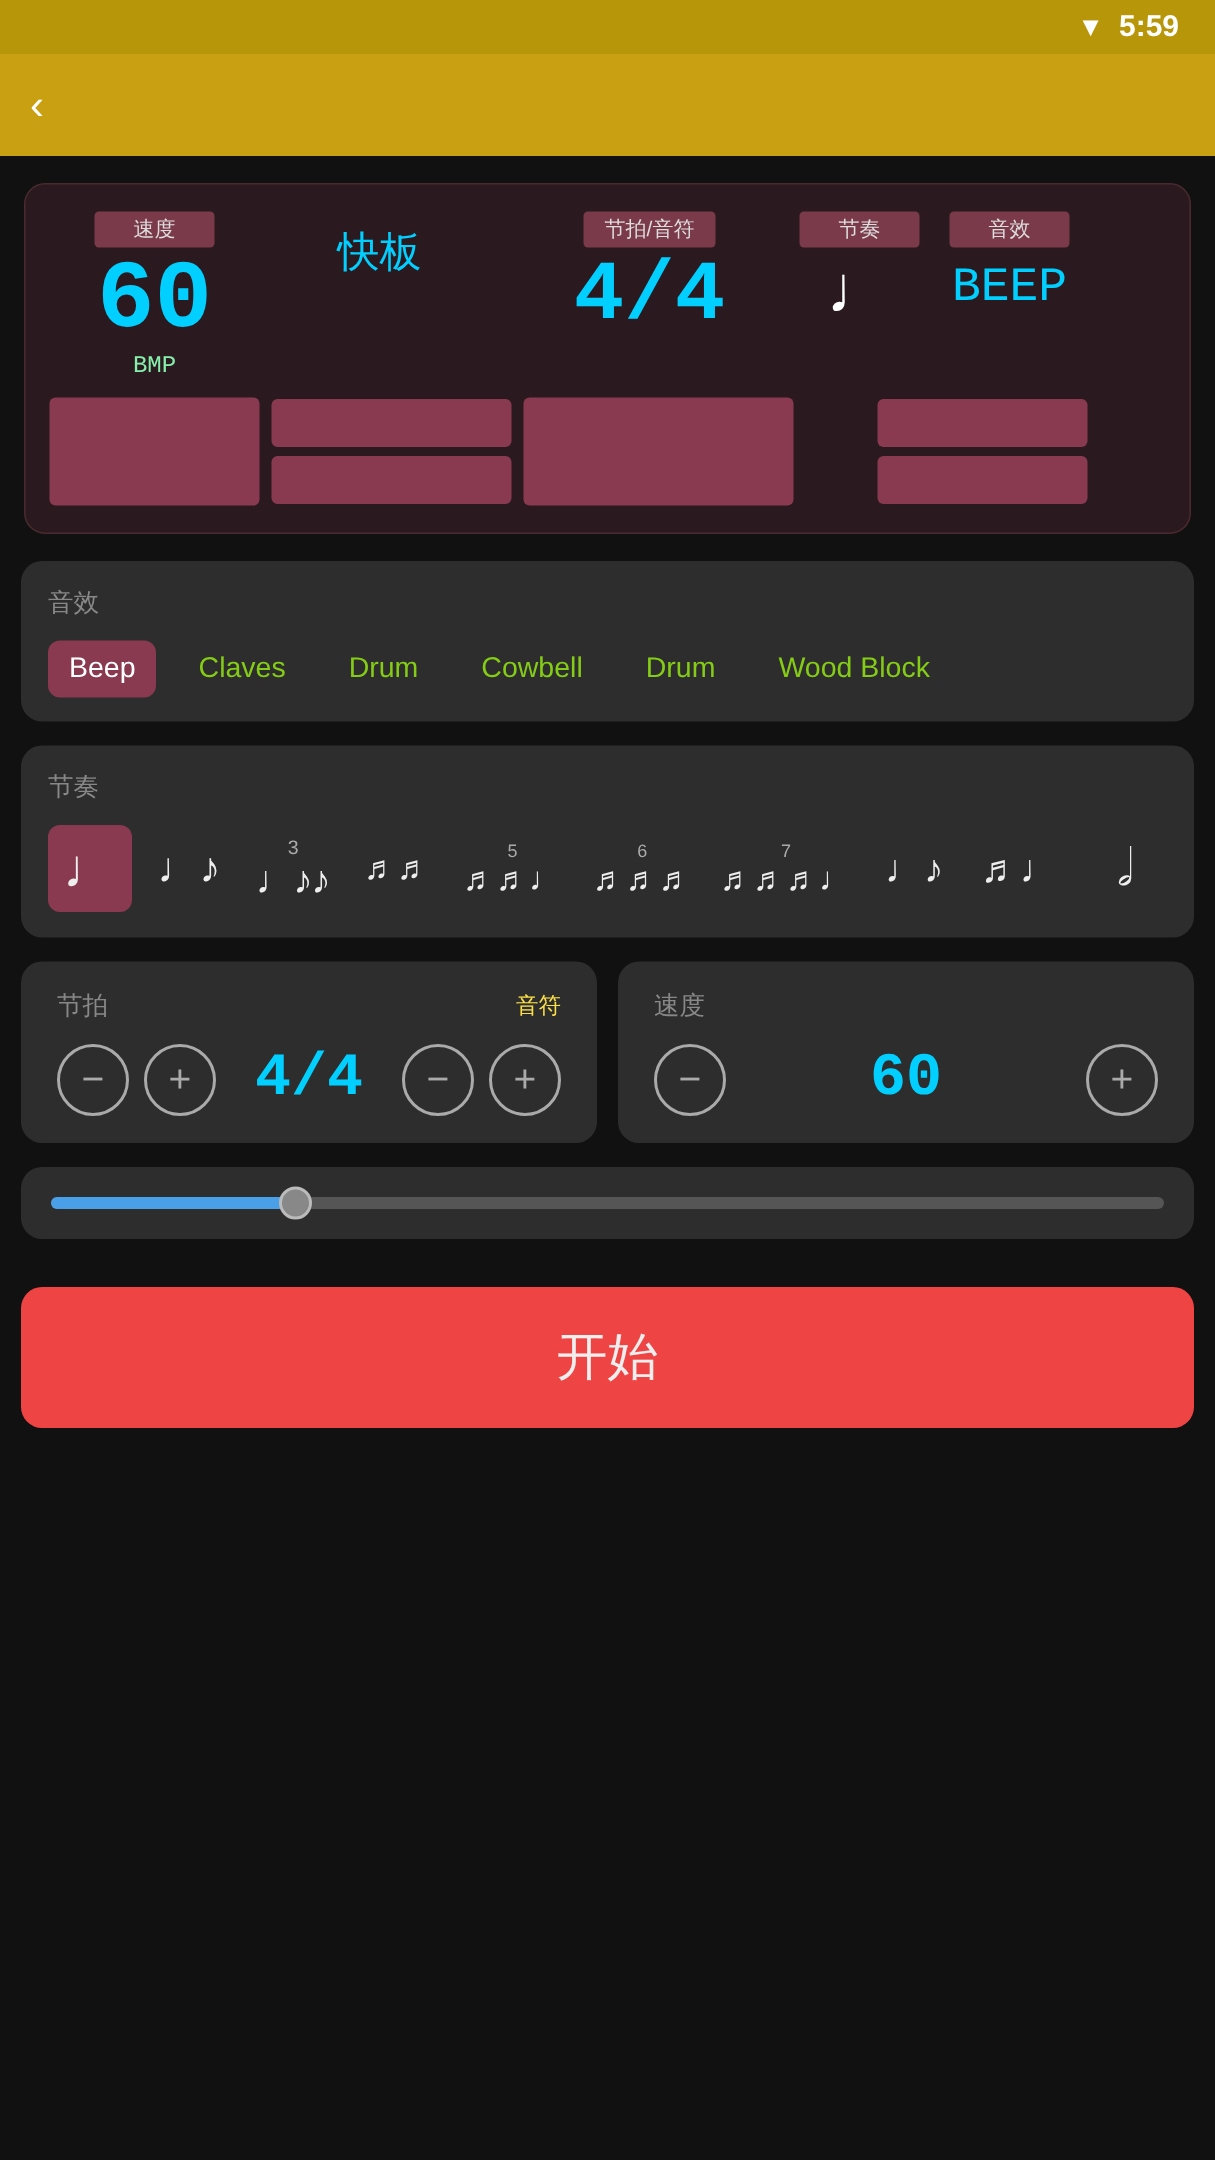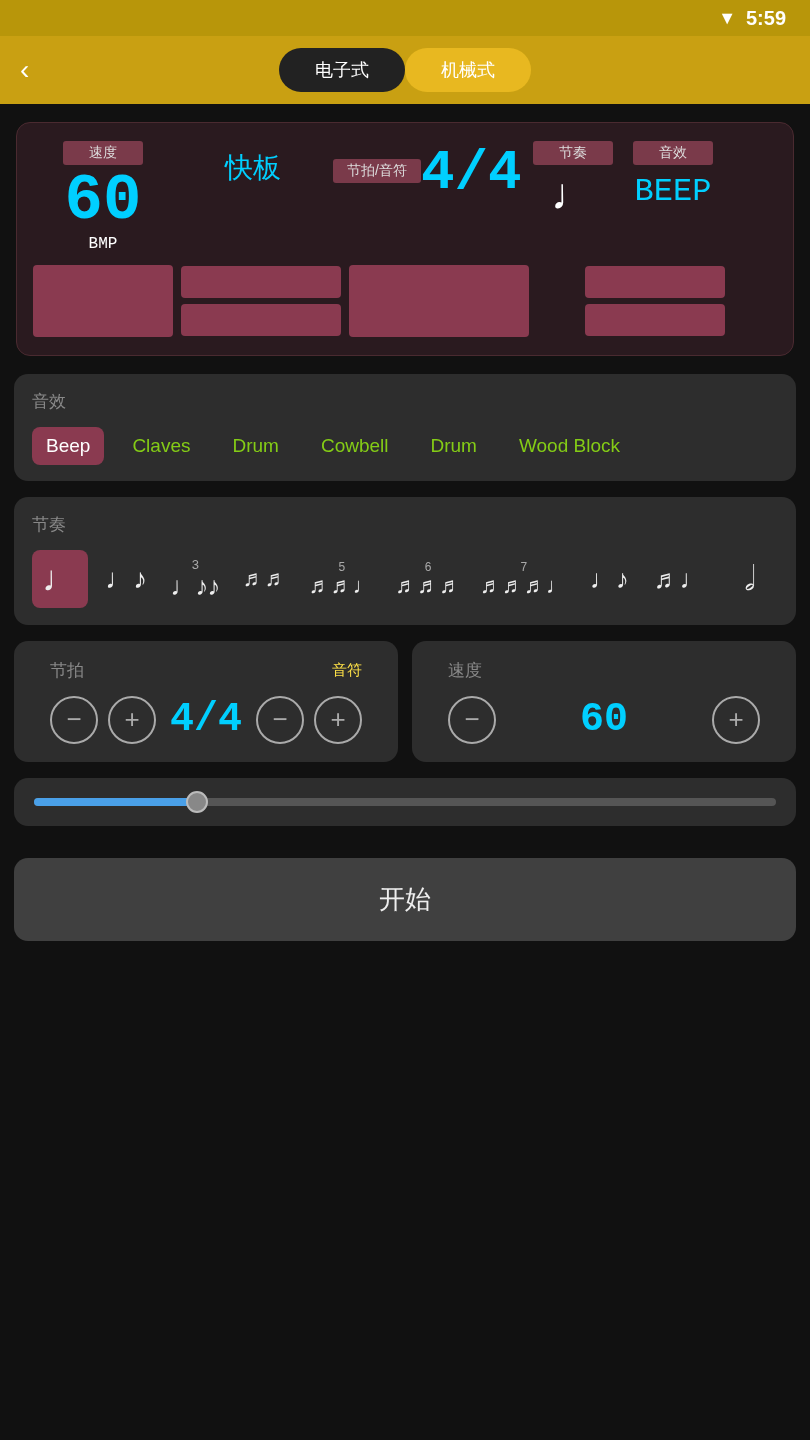--- a/index.html
+++ b/index.html
@@ -91,21 +91,21 @@
       margin-top: 4px;
     }
     .allegro-label {
       color: #00cfff;
       font-size: 28px;
       font-family: 'Courier New', monospace;
       text-align: center;
       margin-top: 8px;
     }
     .bmp-label {
-      color: #ffffff;
+      color: #86efac;
       font-size: 16px;
       font-family: 'Courier New', monospace;
       text-align: center;
       margin-top: 2px;
     }
     .time-sig {
       color: #00cfff;
       font-size: 56px;
       font-weight: bold;
       font-family: 'Courier New', monospace;
@@ -126,21 +126,21 @@
 
     .display-top {
       display: grid;
       grid-template-columns: 140px 160px 200px 80px 120px;
       align-items: start;
       gap: 0;
       margin-bottom: 12px;
     }
     .col-speed { display: flex; flex-direction: column; align-items: center; }
     .col-allegro { display: flex; flex-direction: column; align-items: center; }
-    .col-timesig { display: flex; flex-direction: row; align-items: center; }
+    .col-timesig { display: flex; flex-direction: column; align-items: center; }
     .col-rhythm { display: flex; flex-direction: column; align-items: center; }
     .col-sound { display: flex; flex-direction: column; align-items: center; }
 
     
     .beat-blocks {
       display: grid;
       grid-template-columns: 140px 160px 180px 40px 140px;
       gap: 8px;
       margin-top: 8px;
       align-items: center;
@@ -215,21 +215,21 @@
 
     
     .controls-row {
       display: flex;
       gap: 14px;
       margin: 16px 14px;
     }
     .ctrl-box {
       background: #2d2d2d;
       border-radius: 14px;
-      padding: 18px 36px;
+      padding: 18px 24px;
       flex: 1;
     }
     .ctrl-header {
       display: flex;
       justify-content: space-between;
       align-items: center;
       margin-bottom: 14px;
     }
     .ctrl-title {
       color: #888;
@@ -298,49 +298,45 @@
       height: 22px;
       border-radius: 50%;
       background: #888;
       border: 2px solid #bbb;
       cursor: pointer;
     }
 
     
     .start-btn {
       margin: 16px 14px;
-      background: #404040;
+      background: #ef4444;
       border-radius: 14px;
       padding: 24px;
       text-align: center;
-      font-size: 26px;
+      font-size: 34px;
       color: #eee;
       cursor: pointer;
       border: none;
       width: calc(100% - 28px);
     }
   </style>
 </head>
 <body>
 
 
 
 
 <div class="status-bar">
   <span class="wifi-icon">▼</span>
   <span class="time">5:59</span>
 </div>
 
 
 <div class="top-bar">
   <button class="back-btn">‹</button>
-  <div class="mode-toggle">
-    <button class="mode-btn active">电子式</button>
-    <button class="mode-btn inactive">机械式</button>
-  </div>
 </div>
 
 
 <div class="display-panel">
   <div class="display-top">
     <div class="col-speed">
       <span class="label-tag">速度</span>
       <div class="bpm-value">60</div>
       <div class="bmp-label">BMP</div>
     </div>

